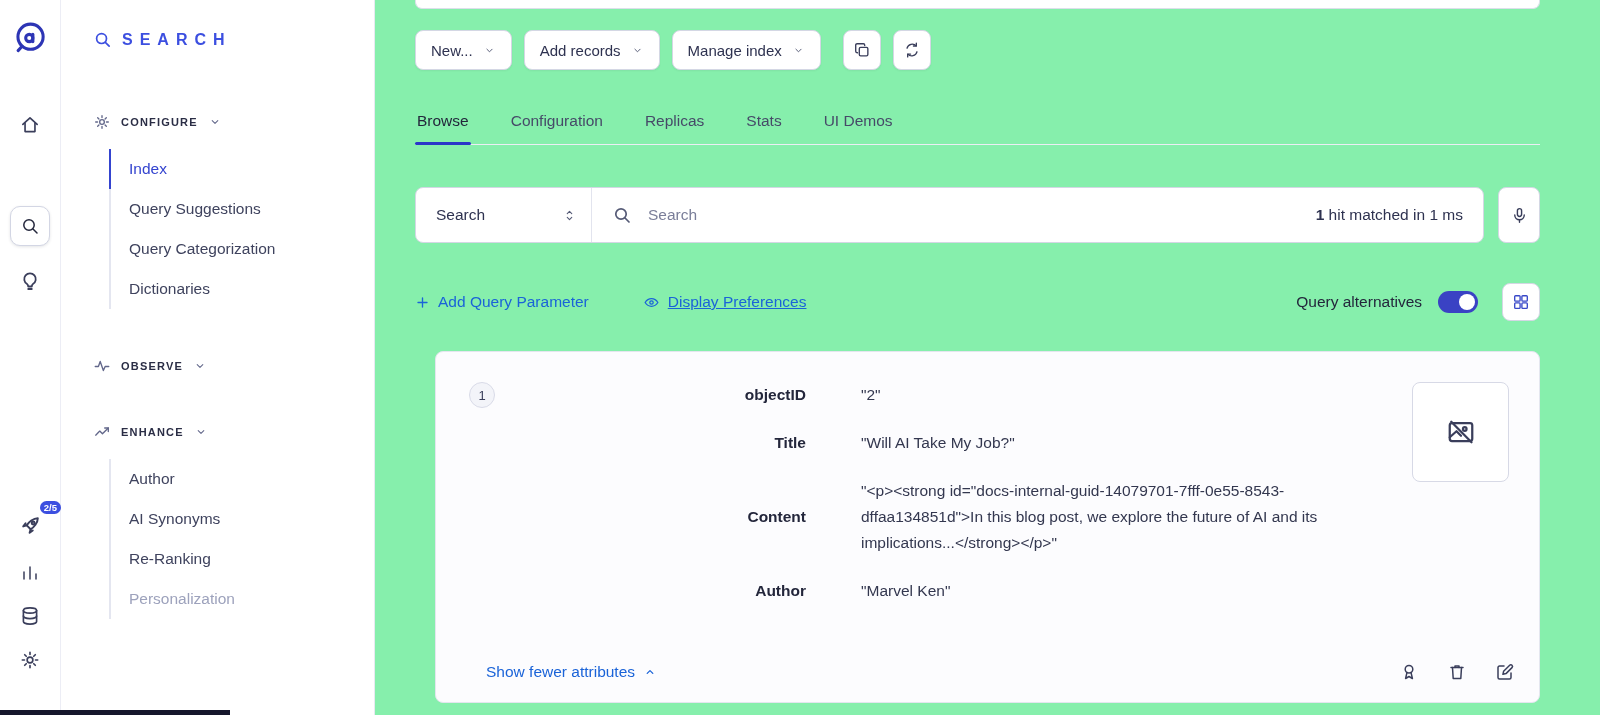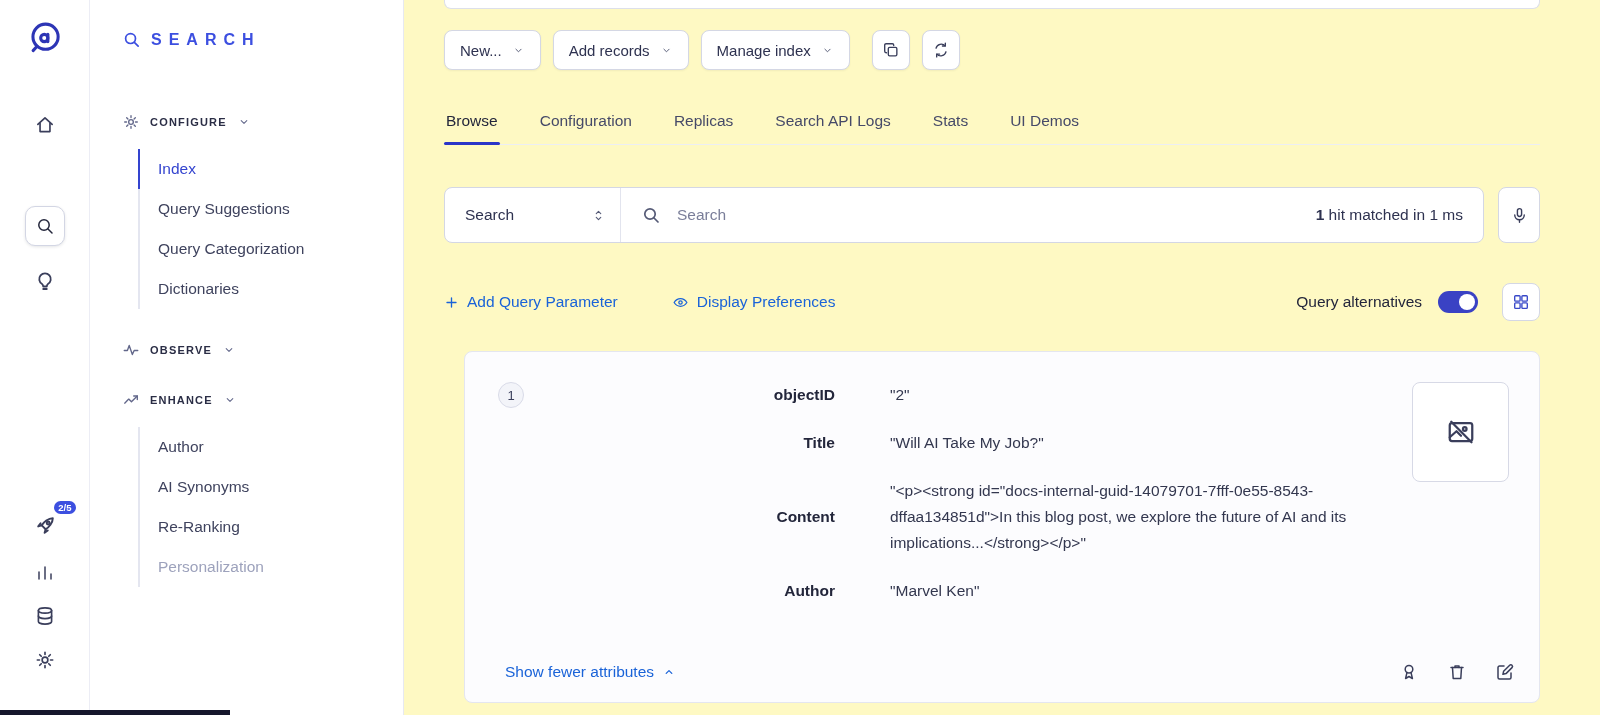--- a/index.html
+++ b/index.html
@@ -7,21 +7,21 @@
   body {
     width:1600px; height:715px; overflow:hidden;
     font-family:"Liberation Sans", sans-serif;
     background:#ffffff; color:#23263b;
     display:flex;
   }
   svg { display:block; }
   .ico { stroke:currentColor; fill:none; stroke-width:1.5; stroke-linecap:round; stroke-linejoin:round; }
 
   
-  .rail { width:90px; flex-shrink:0; border-right:1px solid #ecedf5;
+  .rail { width:61px; flex-shrink:0; border-right:1px solid #ecedf5;
           display:flex; flex-direction:column; align-items:center; padding-bottom:44px; position:relative; }
   .rail .logo { margin-top:20px; color:#2d35b5; cursor:pointer; }
   .rail .rail-ic { color:#3a3e5b; cursor:pointer; }
   .rail .home { margin-top:58px; }
   .rail .railsearch { margin-top:70px; width:40px; height:40px; border:1px solid #d3d6e4; border-radius:10px;
                       background:#fff; box-shadow:0 1px 3px rgba(35,38,59,.12);
                       display:flex; align-items:center; justify-content:center; color:#23263b; cursor:pointer; }
   .rail .bulb { margin-top:22px; }
   .rail .spacer { flex:1; }
   .rail .rocketwrap { position:relative; }
@@ -29,34 +29,34 @@
                        font-size:9.5px; font-weight:700; padding:1px 4px; border-radius:7px; }
   .rail .bars { margin-top:24px; }
   .rail .db { margin-top:22px; }
   .rail .railgear { margin-top:22px; }
   .bottom-strip { position:absolute; left:0; bottom:0; width:230px; height:5px; background:#15162c; z-index:5; }
 
   
   .sidebar { width:314px; flex-shrink:0; border-right:1px solid #e7e9f1; padding:30px 0 0 32px; }
   .sb-header { display:flex; align-items:center; gap:10px; color:#3c4fe0; }
   .sb-title { font-size:16px; font-weight:700; letter-spacing:7px; }
-  .section { margin-top:32px; }
+  .section { margin-top:48px; }
   .section.first { margin-top:64px; }
   .sec-head { display:flex; align-items:center; gap:10px; cursor:pointer; }
   .sec-head .sec-ic { color:#62678a; }
   .sec-label { font-size:11px; font-weight:700; letter-spacing:1.2px; color:#2a2d45; }
   .sec-chev { color:#62678a; }
   ul.items { list-style:none; padding:0; margin:18px 0 0 16px; }
   ul.items li { display:flex; align-items:center; height:40px; padding-left:18px;
                 border-left:2px solid #e4e6f0; font-size:15.5px; color:#3f435e; cursor:pointer; }
   ul.items li.active { color:#3444cf; border-left-color:#3444cf; font-weight:500; }
   ul.items li.disabled { color:#9da2bc; }
 
   
-  .main { flex:1; min-width:0; padding:0 60px 0 40px; position:relative; background:#fef9c3; }
+  .main { flex:1; min-width:0; padding:0 60px 0 40px; position:relative; background:#86efac; }
   .top-strip { height:9px; border:1px solid #dcdfea; border-top:none; border-radius:0 0 7px 7px; background:#fff; }
 
   .toolbar { display:flex; align-items:center; gap:12px; margin-top:21px; }
   .btn { display:inline-flex; align-items:center; gap:10px; height:40px; padding:0 15px;
          border:1px solid #d4d7e4; border-radius:8px; background:#fff; font-size:15px; color:#2e3250;
          box-shadow:0 1px 2px rgba(35,38,59,.06); cursor:pointer; font-family:inherit; }
   .btn .chev { color:#565b77; }
   .iconbtn { width:38px; padding:0; justify-content:center; color:#3a3e5b; }
   .gap-left { margin-left:10px; }
 
@@ -77,21 +77,21 @@
   .searchinput input { border:none; outline:none; flex:1; font-size:15.5px; color:#23263b;
                        font-family:inherit; background:transparent; }
   .searchinput input::placeholder { color:#7a7e99; }
   .hits { font-size:15.5px; color:#2e3250; white-space:nowrap; }
   .hits b { font-weight:700; }
   .micbtn { width:42px; margin-left:14px; border:1px solid #d4d7e4; border-radius:8px; background:#fff;
             display:flex; align-items:center; justify-content:center; color:#3a3e5b; cursor:pointer; }
 
   .queryrow { display:flex; align-items:center; margin-top:40px; }
   .linkbtn { display:inline-flex; align-items:center; gap:8px; color:#1a63d8; font-size:15.5px; cursor:pointer; }
-  .linkbtn.second { margin-left:54px; }
+  .linkbtn.second { margin-left:54px;text-decoration:underline; }
   .qspacer { flex:1; }
   .alt-label { font-size:15.5px; color:#23263b; margin-right:16px; }
   .toggle { width:40px; height:22px; border-radius:11px; background:#3a42c4; position:relative; cursor:pointer; }
   .toggle::after { content:""; position:absolute; right:3px; top:3px; width:16px; height:16px;
                    border-radius:50%; background:#fff; }
   .gridbtn { width:38px; height:38px; margin-left:24px; border:1px solid #d4d7e4; border-radius:8px;
              background:#fff; display:flex; align-items:center; justify-content:center; color:#3848c8; cursor:pointer; }
 
   
   .card { margin:30px 0 0 20px; height:352px; background:#fcfcfe; border:1px solid #e4e6ef;
@@ -99,21 +99,21 @@
   .badge { position:absolute; left:33px; top:30px; width:26px; height:26px; border-radius:50%;
            border:1px solid #d9dbe8; background:#f3f4f9; display:flex; align-items:center; justify-content:center;
            font-size:13px; color:#3a3e5b; }
   .fields { display:grid; grid-template-columns:370px 1fr; row-gap:22px; margin-top:30px; }
   .fkey { text-align:right; font-weight:700; font-size:15.5px; color:#23263b; align-self:center; line-height:26px; }
   .fval { padding-left:55px; font-size:15.5px; color:#33374f; line-height:26px; max-width:600px;
           align-self:center; word-break:break-word; }
   .imgbox { position:absolute; top:30px; right:30px; width:97px; height:100px; border:1px solid #d7d9e6;
             border-radius:8px; background:#fff; display:flex; align-items:center; justify-content:center;
             color:#3a3e5b; }
-  .cardfooter { position:absolute; left:40px; right:24px; bottom:20px; display:flex; align-items:center;
+  .cardfooter { position:absolute; left:50px; right:24px; bottom:20px; display:flex; align-items:center;
                 justify-content:space-between; }
   .rowicons { display:flex; align-items:center; gap:28px; color:#3a3e5b; }
   .rowicons > span { cursor:pointer; }
 </style>
 </head>
 <body>
 
 <div class="rail">
   <span class="logo">
     <svg class="ico" width="36" height="36" viewBox="0 0 20 20" style="stroke-width:1.7">
@@ -291,21 +291,20 @@
             <path d="M5.2 17.7v-3.2h3.2"></path>
         </svg>
       </span>
     </button>
   </div>
 
   <div class="tabs">
     <div class="tab active">Browse</div>
     <div class="tab">Configuration</div>
     <div class="tab">Replicas</div>
-    <div class="tab">Search API Logs</div>
     <div class="tab">Stats</div>
     <div class="tab">UI Demos</div>
   </div>
 
   <div class="searchrow">
     <div class="searchbox">
       <div class="mode">
         <span>Search</span>
         <span class="sort">
           <svg class="ico" width="15" height="15" viewBox="0 0 20 20">

